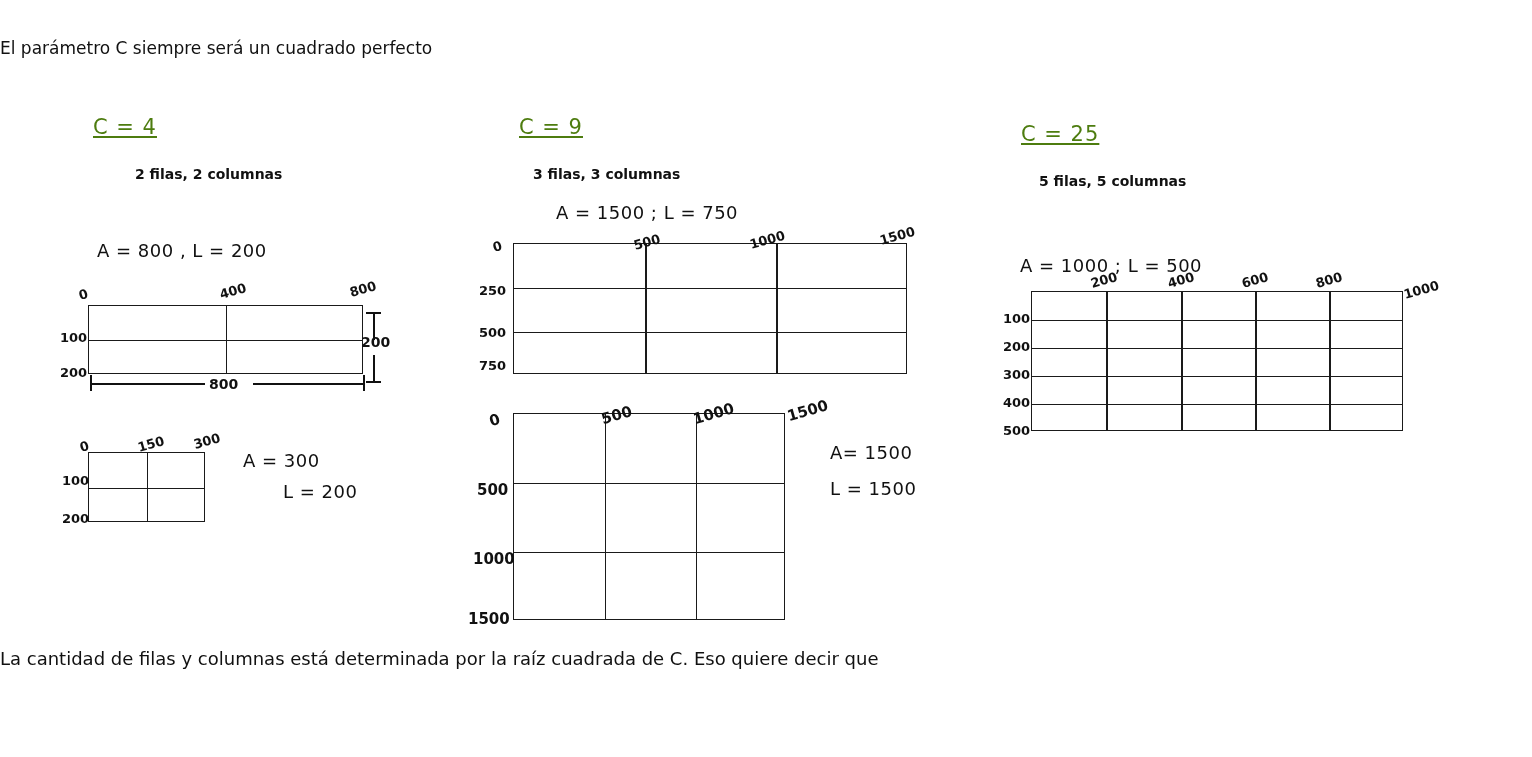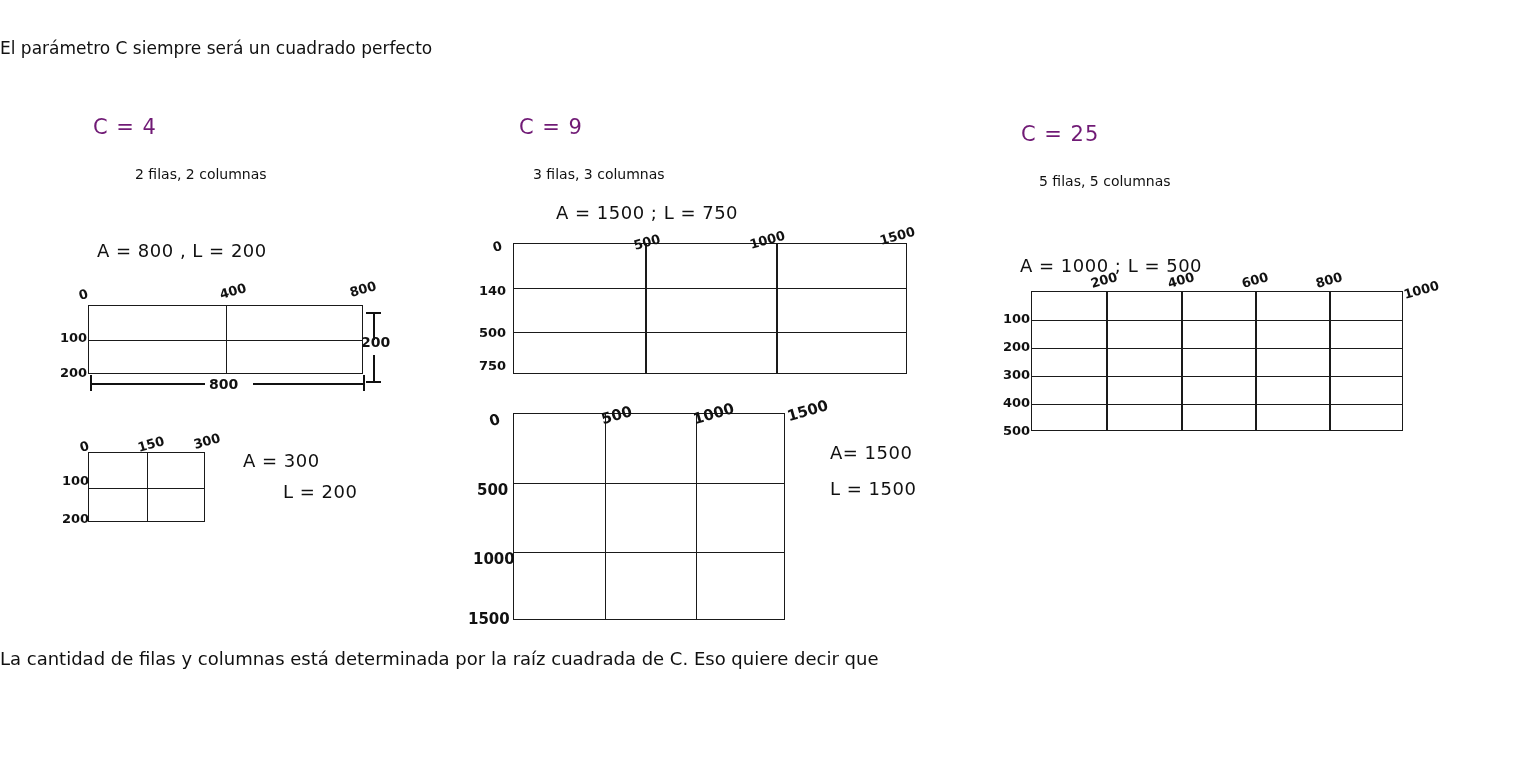--- a/index.html
+++ b/index.html
@@ -21,25 +21,27 @@
     left: 0;
     width: 1532px;
     text-align: left;
     font-size: 17px;
     font-family: "DejaVu Sans", sans-serif;
     color: #111;
   }
   .c-label {
     font-size: 21px;
     letter-spacing: 1px;
-    color: #701a75;
+    color: #4d7c0f;
+    text-decoration: underline;
   }
   .sub-label {
     font-size: 14px;
     color: #111;
+    font-weight: bold;
   }
   .al-label {
     font-size: 18px;
     color: #111;
     letter-spacing: 0.5px;
   }
   .tick {
     font-size: 13px;
     color: #111;
     font-weight: bold;
@@ -145,21 +147,21 @@
 <div class="grid" style="left:513px; top:243px; width:394px; height:131px;">
   <div class="gline-h" style="top:44px;"></div>
   <div class="gline-h" style="top:88px;"></div>
   <div class="gline-v gline-thick-v" style="left:131px;"></div>
   <div class="gline-v gline-thick-v" style="left:262px;"></div>
 </div>
 <div class="abs tick tick-rot" style="left:495px; top:240px;">0</div>
 <div class="abs tick tick-rot" style="left:636px; top:238px;">500</div>
 <div class="abs tick tick-rot" style="left:752px; top:237px;">1000</div>
 <div class="abs tick tick-rot" style="left:882px; top:233px;">1500</div>
-<div class="abs tick" style="left:479px; top:283px;">140</div>
+<div class="abs tick" style="left:479px; top:283px;">250</div>
 <div class="abs tick" style="left:479px; top:325px;">500</div>
 <div class="abs tick" style="left:479px; top:358px;">750</div>
 
 <div class="grid" style="left:513px; top:413px; width:272px; height:207px;">
   <div class="gline-h" style="top:69px;"></div>
   <div class="gline-h" style="top:138px;"></div>
   <div class="gline-v" style="left:91px;"></div>
   <div class="gline-v" style="left:182px;"></div>
 </div>
 <div class="abs tick tick-rot" style="left:492px; top:412px; font-size:15px;">0</div>

